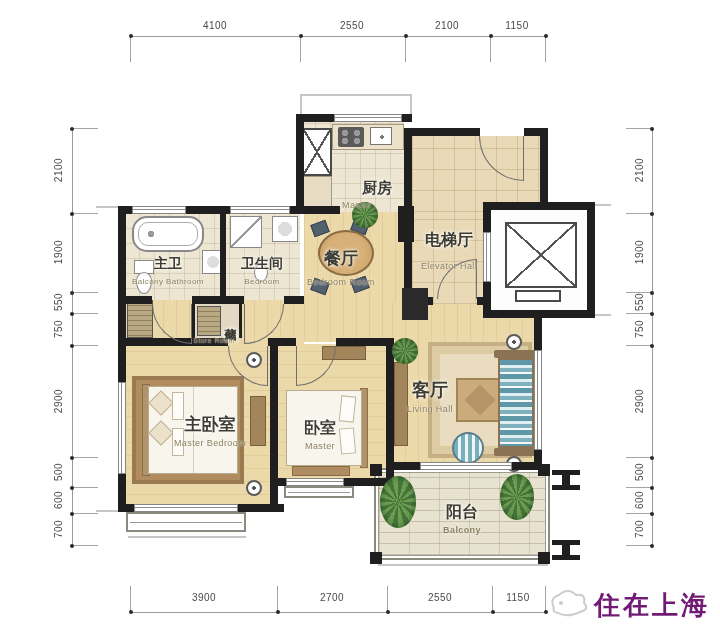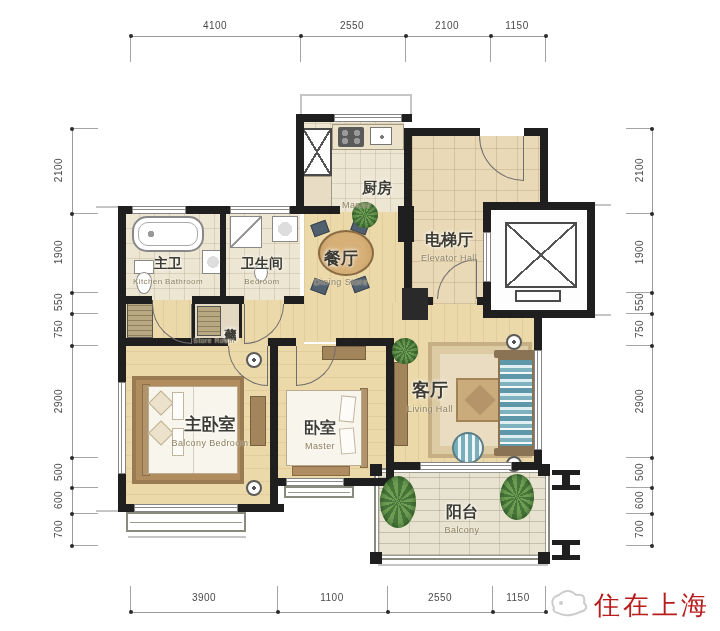--- a/index.html
+++ b/index.html
@@ -50,21 +50,21 @@
   .pill{position:absolute;background:#fdfcf8;border:1px solid #c2b59c;box-sizing:border-box;}
   .diam{position:absolute;background:#ece2cc;border:1px solid #bfae90;transform:rotate(45deg);box-sizing:border-box;}
   .rug{position:absolute;box-sizing:border-box;}
   .cab{position:absolute;background:#a3855c;border:1px solid #77603f;box-sizing:border-box;}
   .chair{position:absolute;width:16px;height:13px;background:#51606f;border:1px solid #39434e;box-sizing:border-box;}
   .lampTable{position:absolute;width:16px;height:16px;border-radius:50%;background:radial-gradient(circle,#555 0 2px,#fff 2px 60%,#fff 100%);border:2px solid #5a5a5a;box-sizing:border-box;}
   .ibeam{position:absolute;background:
     linear-gradient(90deg,transparent calc(50% - 4px),#1f1f1f calc(50% - 4px) calc(50% + 4px),transparent calc(50% + 4px)),
     linear-gradient(#1f1f1f 0 5px,transparent 5px calc(100% - 5px),#1f1f1f calc(100% - 5px));}
   .slat{position:absolute;background:repeating-linear-gradient(180deg,#b9a982 0 4px,#8f8060 4px 5px);border:1px solid #555;box-sizing:border-box;}
-  .wm{position:absolute;color:#b91c1c;font-size:26px;letter-spacing:3px;font-weight:normal;white-space:nowrap;}
+  .wm{position:absolute;color:#701a75;font-size:26px;letter-spacing:3px;font-weight:bold;white-space:nowrap;}
 </style>
 </head>
 <body>
 
 <div class="canvas">
 
   <div class="floor tile" style="left:300px;top:118px;width:104px;height:96px;"></div>
   <div class="floor tile" style="left:124px;top:212px;width:176px;height:92px;"></div>
   <div class="floor wood" style="left:124px;top:300px;width:180px;height:46px;"></div>
   <div class="floor wood" style="left:304px;top:212px;width:100px;height:130px;"></div>
@@ -220,65 +220,65 @@
 
   <div class="plant" style="left:352px;top:202px;width:26px;height:26px;"></div>
   <div class="plant" style="left:392px;top:338px;width:26px;height:26px;"></div>
   <div class="plant" style="left:380px;top:476px;width:36px;height:52px;"></div>
   <div class="plant" style="left:500px;top:474px;width:34px;height:46px;"></div>
 
   <div class="zh" style="left:357px;top:188px;font-size:15px;margin-left:20px;">厨房</div>
   <div class="en" style="left:357px;top:205px;">Master</div>
 
   <div class="zh" style="left:449px;top:240px;font-size:16px;">电梯厅</div>
-  <div class="en" style="left:449px;top:258px;">Elevator Hall</div>
+  <div class="en" style="left:449px;top:266px;">Elevator Hall</div>
 
   <div class="zh" style="left:341px;top:258px;font-size:17px;">餐厅</div>
-  <div class="en" style="left:341px;top:282px;">Dining Store</div>
+  <div class="en" style="left:341px;top:282px;">Bedroom Room</div>
 
   <div class="zh" style="left:168px;top:264px;font-size:14px;">主卫</div>
-  <div class="en" style="left:168px;top:281px;font-size:8px;">Kitchen Bathroom</div>
+  <div class="en" style="left:168px;top:281px;font-size:8px;">Balcony Bathroom</div>
 
   <div class="zh" style="left:262px;top:264px;font-size:14px;">卫生间</div>
   <div class="en" style="left:262px;top:281px;font-size:8px;">Bedroom</div>
 
   <div class="zh zhV" style="left:230px;top:318px;">储藏</div>
   <div class="en" style="left:214px;top:340px;font-size:7px;">Store Room</div>
 
   <div class="zh" style="left:210px;top:424px;font-size:17px;">主卧室</div>
-  <div class="en" style="left:210px;top:443px;">Balcony Bedroom</div>
+  <div class="en" style="left:210px;top:443px;">Master Bedroom</div>
 
   <div class="zh" style="left:320px;top:428px;font-size:16px;">卧室</div>
   <div class="en" style="left:320px;top:446px;">Master</div>
 
   <div class="zh" style="left:430px;top:390px;font-size:18px;">客厅</div>
   <div class="en" style="left:430px;top:409px;">Living Hall</div>
 
   <div class="zh" style="left:462px;top:512px;font-size:16px;">阳台</div>
-  <div class="en" style="left:462px;top:530px;">Balcony</div>
+  <div class="en" style="left:462px;top:530px;font-weight:bold;">Balcony</div>
 
   <div class="dline" style="left:130px;top:36px;width:415px;height:1px;"></div>
   <div class="tk vT" style="left:130px;top:36px;width:1px;height:26px;"></div>
   <div class="tk vT" style="left:300px;top:36px;width:1px;height:26px;"></div>
   <div class="tk vT" style="left:405px;top:36px;width:1px;height:26px;"></div>
   <div class="tk vT" style="left:490px;top:36px;width:1px;height:26px;"></div>
   <div class="tk vT" style="left:545px;top:36px;width:1px;height:26px;"></div>
   <div class="dn" style="left:215px;top:25px;">4100</div>
   <div class="dn" style="left:352px;top:25px;">2550</div>
   <div class="dn" style="left:447px;top:25px;">2100</div>
   <div class="dn" style="left:517px;top:25px;">1150</div>
 
   <div class="dline" style="left:130px;top:612px;width:415px;height:1px;"></div>
   <div class="tk vB" style="left:130px;top:586px;width:1px;height:26px;"></div>
   <div class="tk vB" style="left:277px;top:586px;width:1px;height:26px;"></div>
   <div class="tk vB" style="left:387px;top:586px;width:1px;height:26px;"></div>
   <div class="tk vB" style="left:492px;top:586px;width:1px;height:26px;"></div>
   <div class="tk vB" style="left:545px;top:586px;width:1px;height:26px;"></div>
   <div class="dn" style="left:204px;top:597px;">3900</div>
-  <div class="dn" style="left:332px;top:597px;">1100</div>
+  <div class="dn" style="left:332px;top:597px;">2700</div>
   <div class="dn" style="left:440px;top:597px;">2550</div>
   <div class="dn" style="left:518px;top:597px;">1150</div>
 
   <div class="dline" style="left:72px;top:128px;width:1px;height:417px;"></div>
   <div class="tk hL" style="left:72px;top:128px;width:26px;height:1px;"></div>
   <div class="tk hL" style="left:72px;top:213px;width:26px;height:1px;"></div>
   <div class="tk hL" style="left:72px;top:292px;width:26px;height:1px;"></div>
   <div class="tk hL" style="left:72px;top:313px;width:26px;height:1px;"></div>
   <div class="tk hL" style="left:72px;top:345px;width:26px;height:1px;"></div>
   <div class="tk hL" style="left:72px;top:457px;width:26px;height:1px;"></div>

